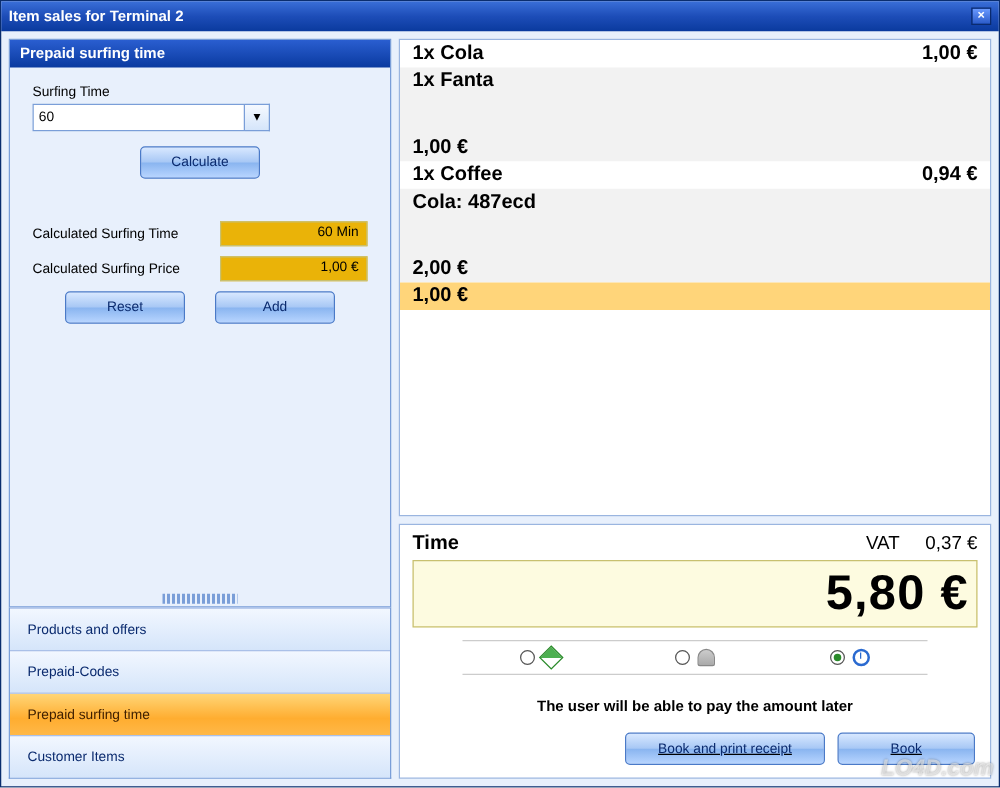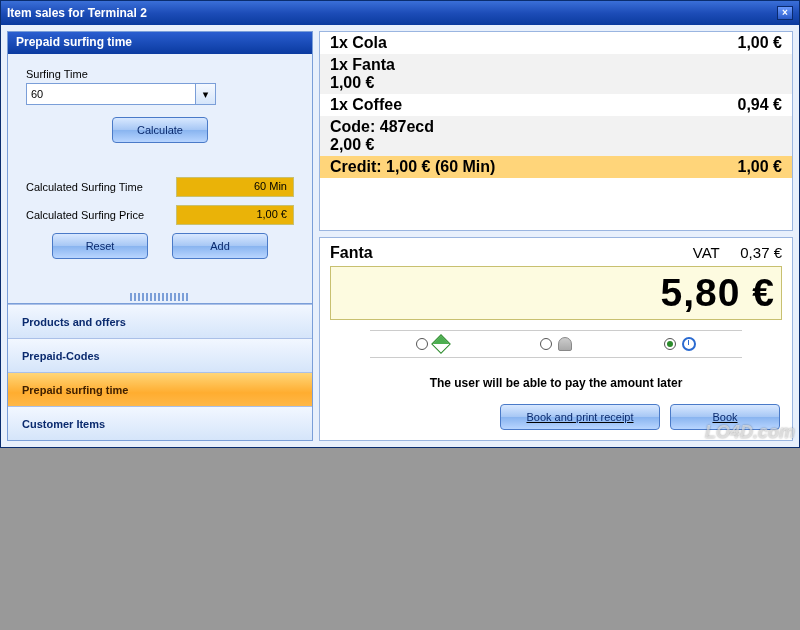--- a/index.html
+++ b/index.html
@@ -1,41 +1,41 @@
 <!DOCTYPE html>
 <html><head>
 <meta charset="utf-8">
 <style>
 * { box-sizing: border-box; margin: 0; padding: 0; font-family: Tahoma, Arial, sans-serif; }
 body { background: #999; padding: 0; }
-.window { width: 800px; height: 448px; background: #e8f0fc; border: 1px solid #0a2d6e; display: flex; flex-direction: column; position: relative; }
+.window { width: 800px; height: 630px; background: #e8f0fc; border: 1px solid #0a2d6e; display: flex; flex-direction: column; position: relative; }
 .titlebar { height: 24px; background: linear-gradient(to bottom, #3a6fd8 0%, #1d4db8 50%, #0a3a9e 100%); color: #fff; font-size: 12px; font-weight: bold; display: flex; align-items: center; padding: 0 6px; justify-content: space-between; }
 .titlebar .close { width: 16px; height: 14px; background: linear-gradient(to bottom,#6a9aff,#2a5ac8); border: 1px solid #0a2a6e; color:#fff; font-size:10px; text-align:center; line-height:12px; cursor:pointer; }
 .body { flex: 1; display: flex; padding: 6px; gap: 6px; }
 .left { width: 306px; display: flex; flex-direction: column; }
 .panel { border: 1px solid #7a9ed8; background: #e8f0fc; flex: 1; display: flex; flex-direction: column; }
 .panel-header { height: 22px; background: linear-gradient(to bottom,#2a5ed0,#0a3aa0); color: #fff; font-weight: bold; font-size: 12px; padding: 3px 8px; }
 .panel-body { flex: 1; padding: 14px 18px; font-size: 11px; color: #000; }
 .form-row { margin-bottom: 6px; }
 .form-row label { display: block; margin-bottom: 3px; }
 .combo { display:flex; width: 190px; }
 .combo input { flex:1; border:1px solid #7a9ed8; height:22px; padding:2px 4px; font-size:11px; }
 .combo .arrow { width:20px; height:22px; border:1px solid #7a9ed8; border-left:none; background:linear-gradient(#f5f9ff,#d5e5fa); text-align:center; line-height:20px; cursor:pointer; }
 .btn { display:inline-block; min-width:96px; height:26px; border:1px solid #4a7ac8; border-radius:4px; background:linear-gradient(to bottom,#d8e8ff 0%,#a8c8f5 48%,#8ab5f0 52%,#b8d5ff 100%); color:#0a2a6e; font-size:11px; cursor:pointer; text-align:center; line-height:24px; padding:0 10px; }
 .btn-row { display:flex; gap:24px; justify-content:center; margin-top:8px; }
 .calc-row { display:flex; align-items:center; margin-bottom:8px; gap:8px; }
 .calc-row label { flex:1; }
 .calc-row .val { width:118px; height:20px; border:1px solid #c8c070; background:#eab308; text-align:right; padding:2px 6px; font-size:11px; }
 .accordion { border:1px solid #7a9ed8; border-top:none; }
-.acc-item { height:34px; border-top:1px solid #aac0e8; background:linear-gradient(to bottom,#f2f7ff 0%,#d5e5fa 100%); padding:0 14px; font-size:11px; font-weight:bold; color:#0a2a6e; display:flex; align-items:center; cursor:pointer; }
+.acc-item { height:34px; border-top:1px solid #aac0e8; background:linear-gradient(to bottom,#f2f7ff 0%,#d5e5fa 100%); padding:0 14px; font-size:11px; font-weight:normal; color:#0a2a6e; display:flex; align-items:center; cursor:pointer; }
 .acc-item.active { background:linear-gradient(to bottom,#ffd678 0%,#ffad30 60%,#ffb848 100%); color:#402000; }
 .grip { height:8px; background:repeating-linear-gradient(90deg,#7a9ed8 0 2px,transparent 2px 4px); margin:2px auto; width:60px; }
 .right { flex:1; display:flex; flex-direction:column; gap:6px; }
 .items-box { flex:1; border:1px solid #9ab5e0; background:#fff; overflow:hidden; }
-.item-row { display:flex; justify-content:space-between; font-size:16px; font-weight:bold; padding:2px 10px; }
+.item-row { display:flex; justify-content:space-between; font-size:16px; font-weight:bold; padding:2px 10px;gap:35px; }
 .item-row.alt { background:#f2f2f2;flex-direction:column; }
 .item-row.credit { background:#ffd57a; }
 .total-box { border:1px solid #9ab5e0; background:#fff; padding:6px 10px 10px 10px; }
 .total-head { display:flex; align-items:baseline; justify-content:space-between; font-size:16px; font-weight:bold; }
 .vat { font-size:15px; font-weight:normal; }
 .total-val { background:#fdfbe0; border:1px solid #c8c070; text-align:right; font-size:39px; font-weight:bold; padding:4px 6px; margin-top:4px; letter-spacing:1px; }
 .pay-opts { border-top:1px solid #ccc; border-bottom:1px solid #ccc; margin:10px 40px 0 40px; padding:6px 0; display:flex; justify-content:space-around; align-items:center; }
 .pay-opt { display:flex; align-items:center; gap:6px; font-size:12px; cursor:pointer; }
 .radio { width:12px; height:12px; border:1px solid #555; border-radius:50%; display:inline-flex; align-items:center; justify-content:center; }
 .radio.on::after { content:""; width:6px; height:6px; background:#2a8a2a; border-radius:50%; }
@@ -110,31 +110,30 @@
           </div>
           <div class="item-row alt">
             <span>1x Fanta</span>
             <span>1,00 €</span>
           </div>
           <div class="item-row ">
             <span>1x Coffee</span>
             <span>0,94 €</span>
           </div>
           <div class="item-row alt">
-            <span>Code: 487ecd</span>
+            <span>Cola: 487ecd</span>
             <span>2,00 €</span>
           </div>
           <div class="item-row credit">
-            <span>Credit: 1,00 € (60 Min)</span>
             <span>1,00 €</span>
           </div>
         </div>
       <div class="total-box">
         <div class="total-head">
-          <span>Fanta</span>
+          <span>Time</span>
           <span class="vat">
             <span>VAT</span>
             &nbsp;&nbsp;&nbsp;
             <span>0,37 €</span>
           </span>
         </div>
         <div class="total-val">5,80 €</div>
         <div class="pay-opts">
           <div class="pay-opt">
             <span class="radio"></span>

